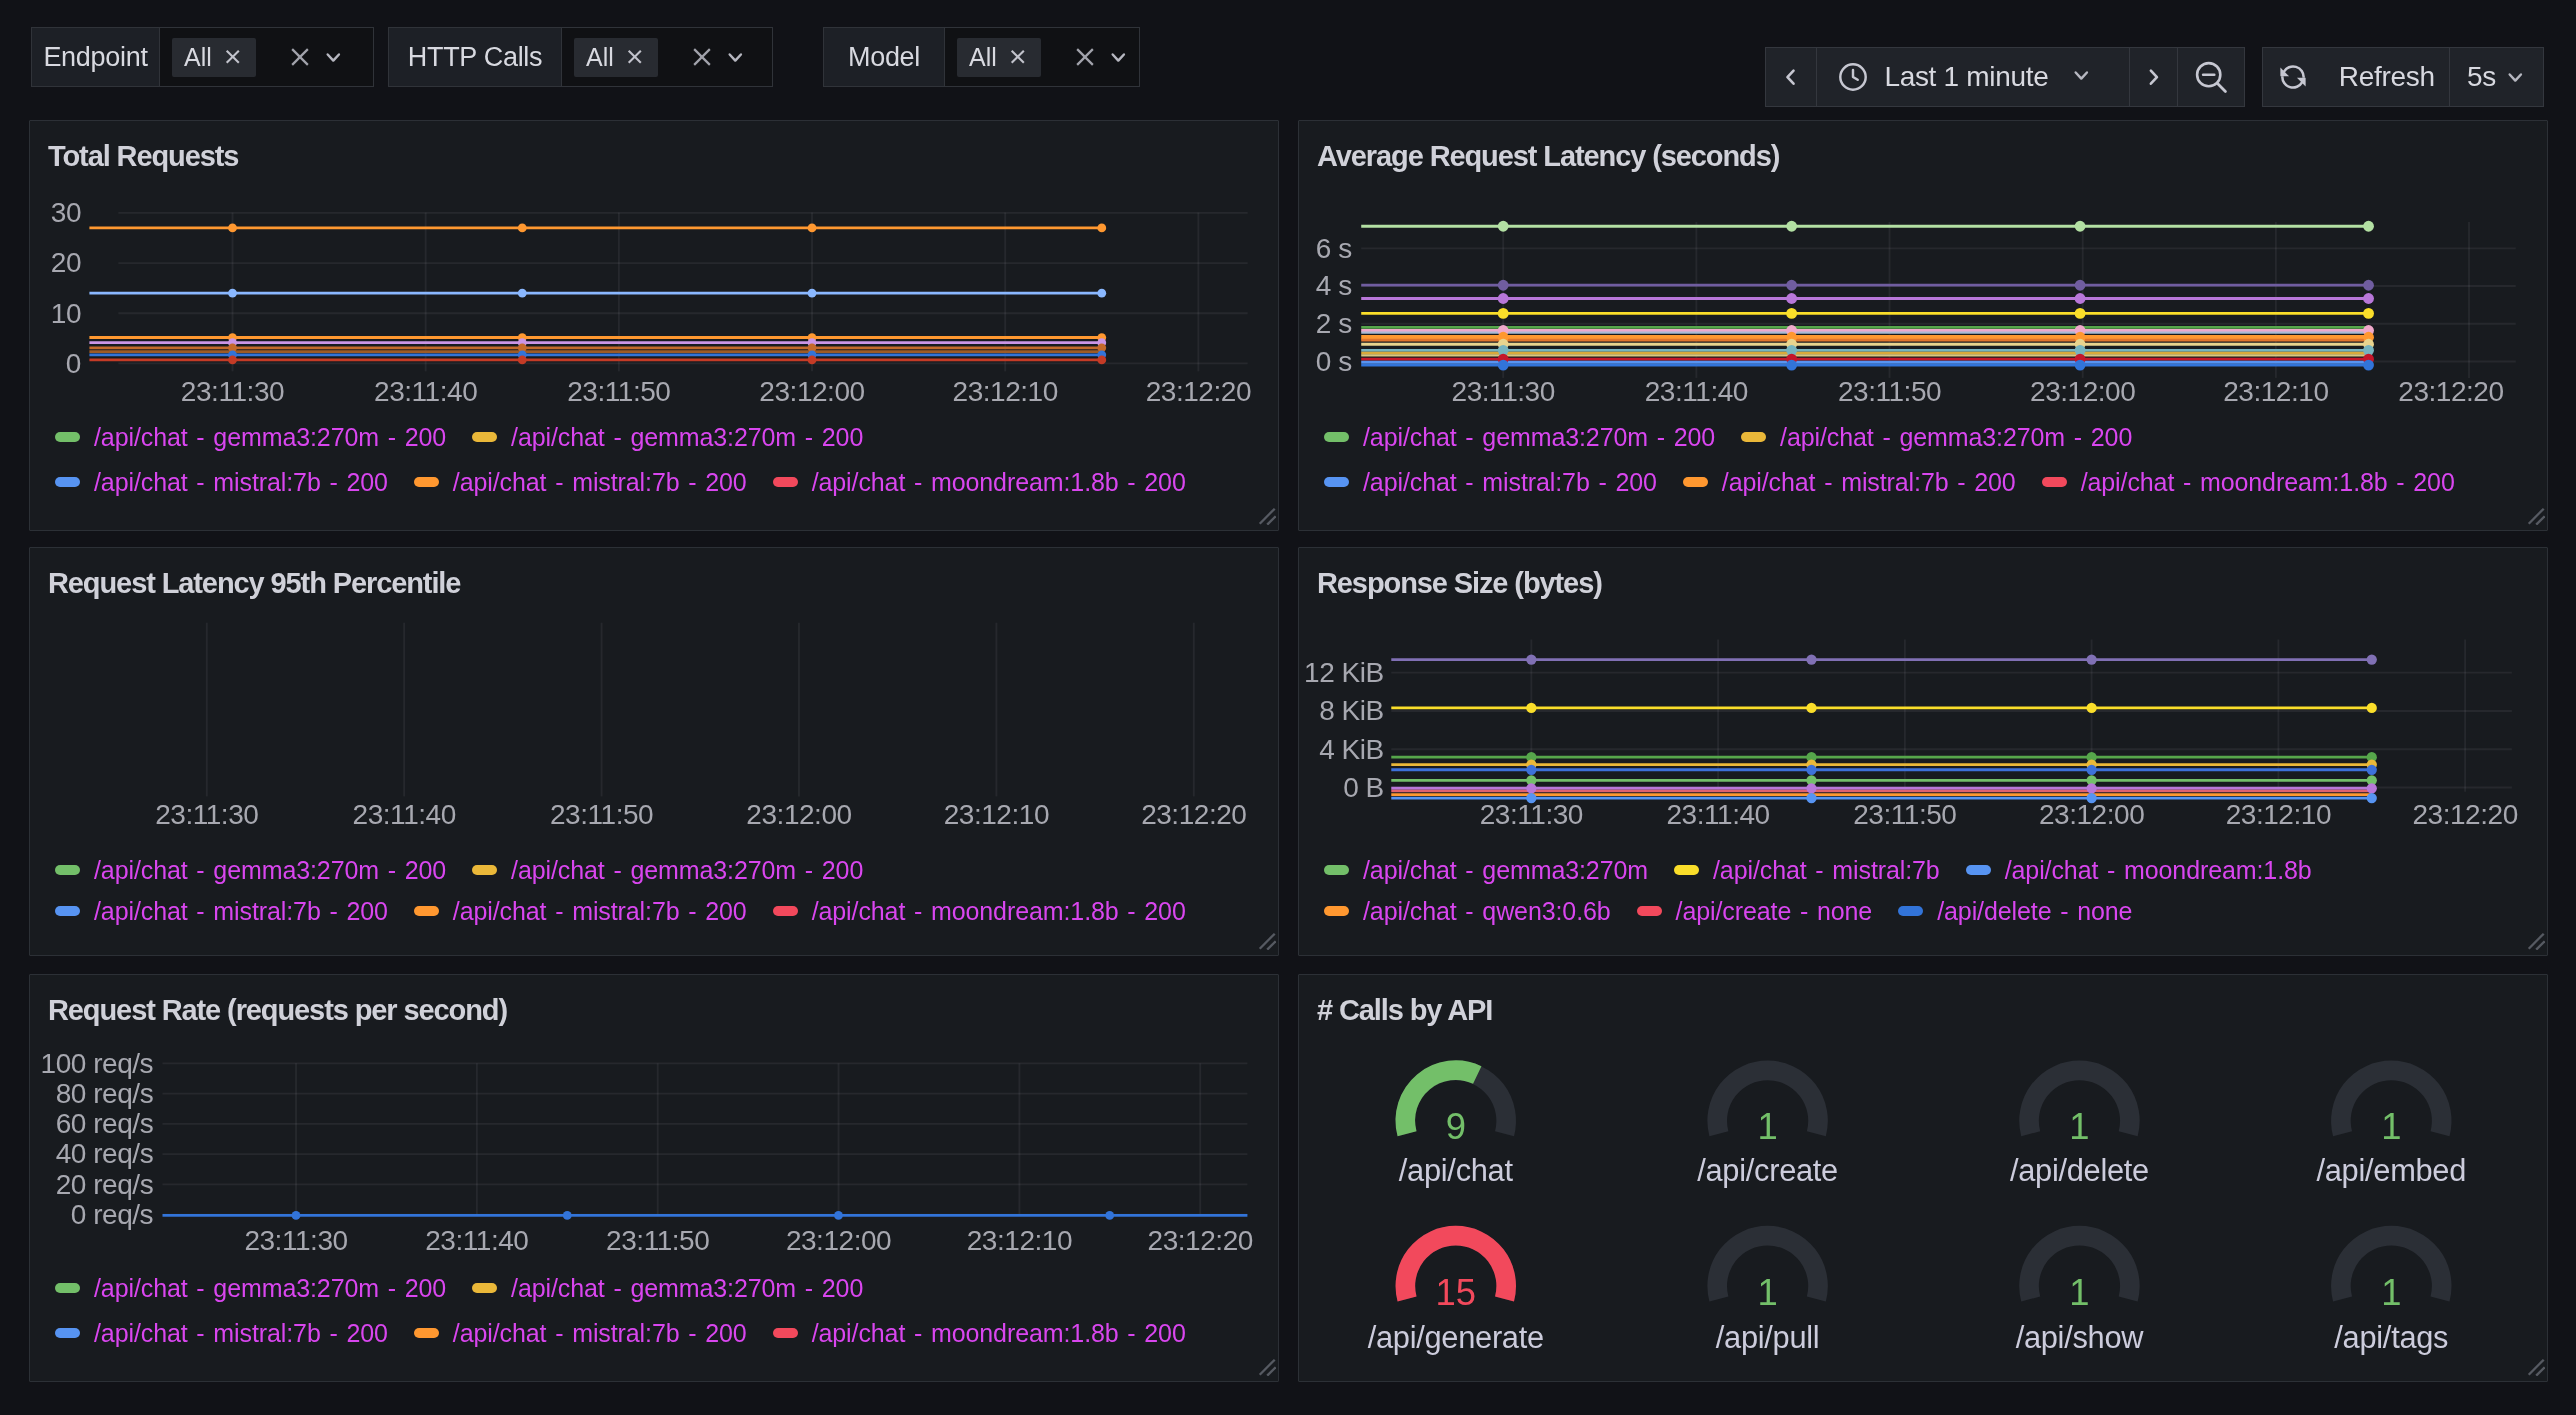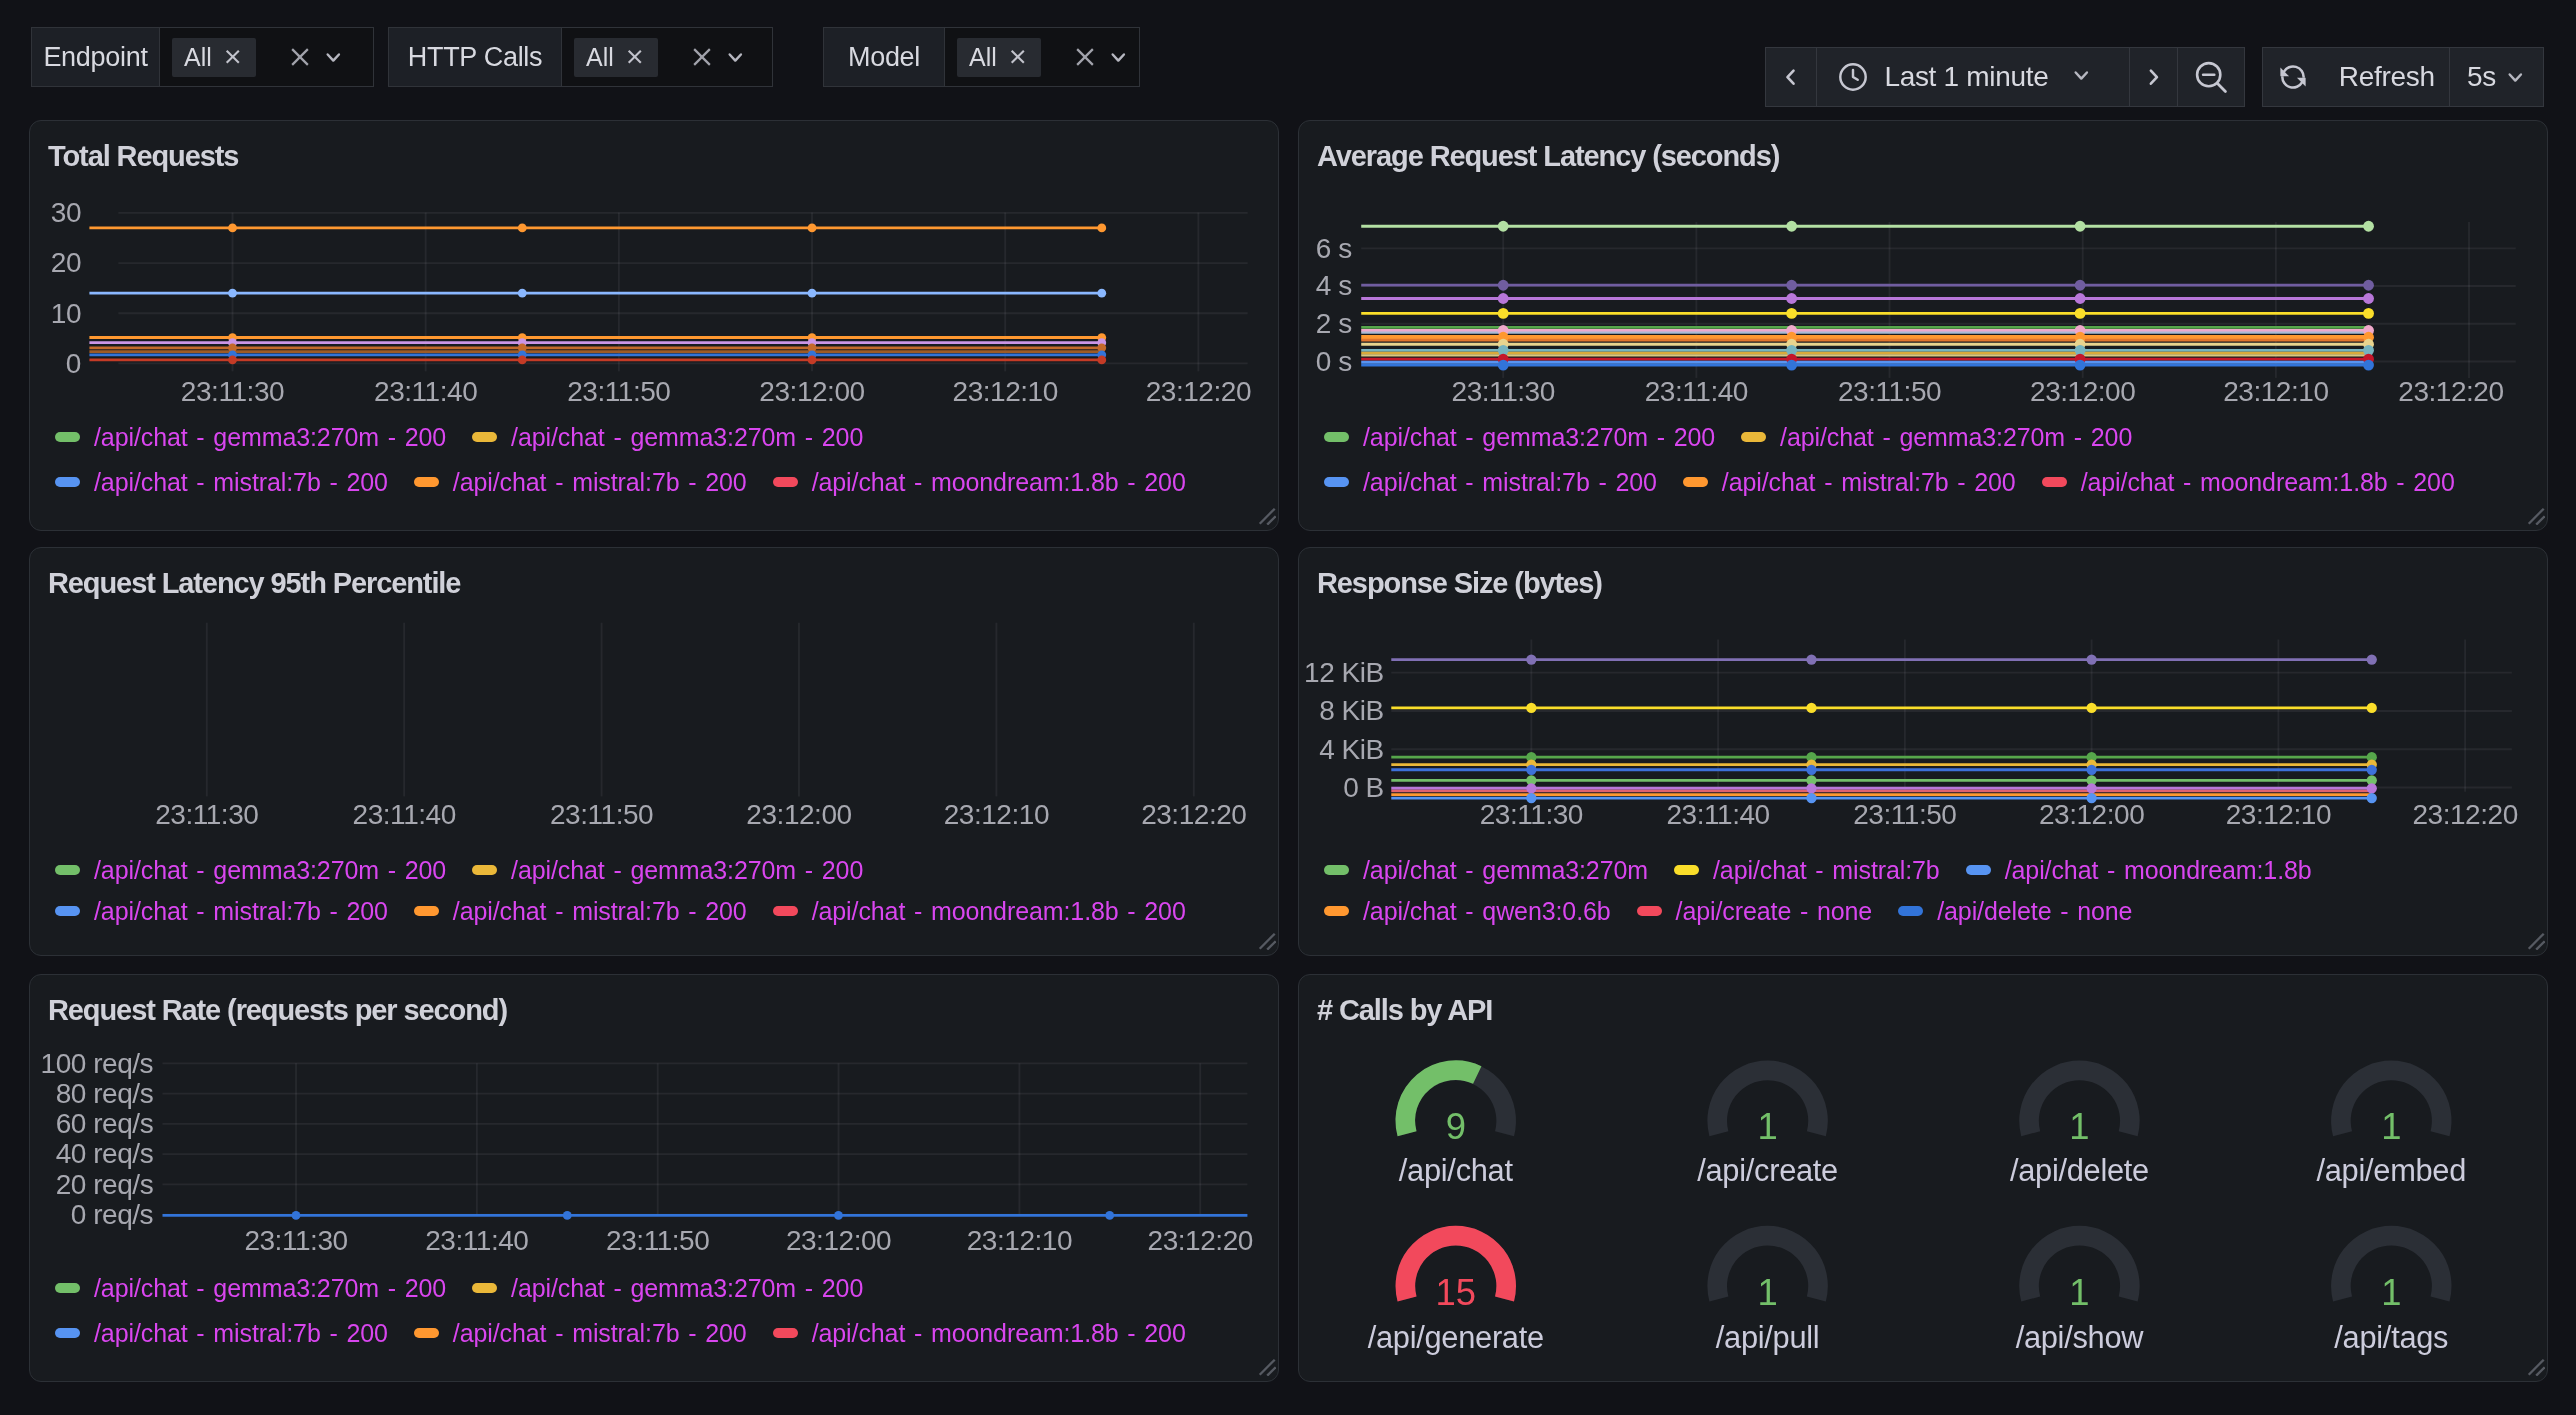--- a/index.html
+++ b/index.html
@@ -1,17 +1,17 @@
 <!DOCTYPE html>
 <html style="font-size:15px"><head><meta charset="utf-8"><title>Dashboard</title>
 <style>
 * { margin:0; padding:0; box-sizing:border-box; }
 html,body { width:2576px; height:1415px; background:#111217; overflow:hidden;
   font-family:"Liberation Sans", sans-serif; }
-.panel { position:absolute; background:#181b1f; border:0.9px solid #2c3036; border-radius:12px; }
+.panel { position:absolute; background:#181b1f; border:0.9px solid #2c3036; border-radius:1px; }
 .ptitle { position:absolute; left:18px; top:18.7px; font-size:29px; font-weight:600;
   color:#d0d1d9; letter-spacing:-1.1px; line-height:32px; white-space:nowrap; }
 .plot { position:absolute; left:0; top:0; }
 .legend { position:absolute; display:flex; column-gap:26px; align-items:center;
   height:28px; white-space:nowrap; }
 .li { display:inline-flex; align-items:center; gap:14px; }
 .pill { width:25px; height:10.3px; border-radius:5.1px; display:inline-block; }
 .lt { font-size:25px; color:#d946ef; letter-spacing:-0.1px; word-spacing:1.9px; }
 .rsz { position:absolute; right:1.9px; bottom:1.9px; }
 .fgroup { position:absolute; top:27px; height:60px; display:flex;

